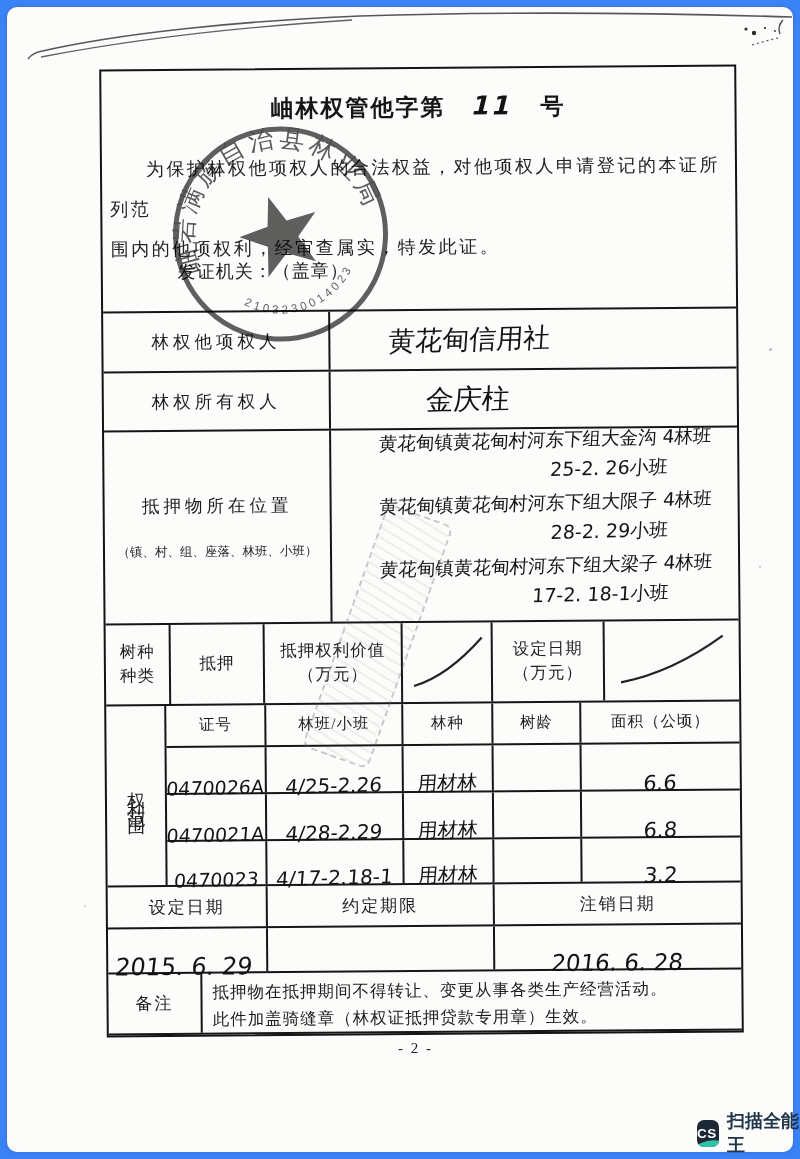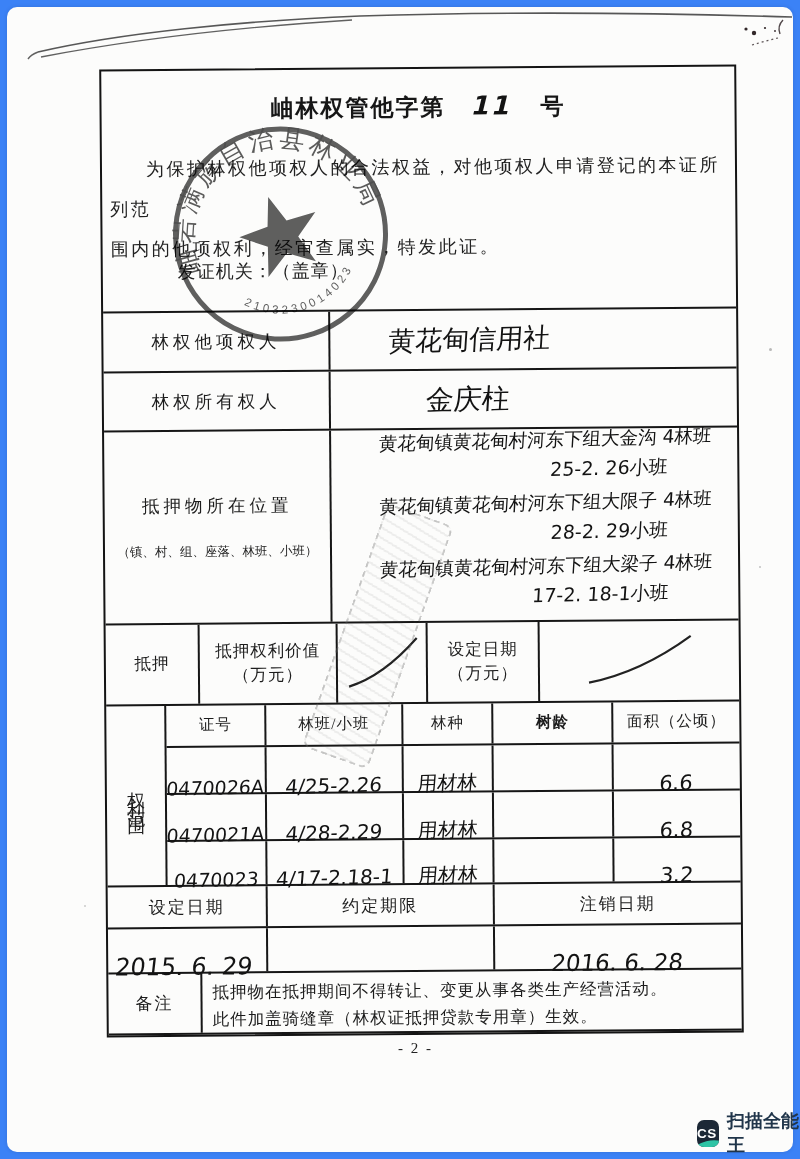--- a/index.html
+++ b/index.html
@@ -56,21 +56,21 @@
   
   .rights-side { width:60px; }
   .v-label { writing-mode:vertical-rl; text-orientation:upright; font-size:18px; letter-spacing:9px; color:#1d1d1d; }
   .rights-main { flex:1; display:flex; flex-direction:column; }
   .r-head { height:42px; display:flex; border-bottom:2px solid #161616; font-size:15.5px; letter-spacing:1px; }
   .r-row { height:47px; display:flex; border-bottom:2px solid #161616; }
   .r-row:last-child { border-bottom:none; flex:1; }
   .rc { border-right:2px solid #161616; display:flex; align-items:center; justify-content:center; }
   .rc:last-child { border-right:none; }
   .rc.w-cert { width:100px; } .rc.w-ban { width:137px; } .rc.w-type { width:90px; }
-  .rc.w-age { width:120px;font-weight:bold; } .rc.w-area { flex:1; }
+  .rc.w-age { width:88px; } .rc.w-area { flex:1; }
   .r-row .rc { align-items:flex-end; }
   .r-row .hw { transform:skewX(-6deg) rotate(-1deg) translateY(6px); }
   
   .d1 { width:160px; } .d2 { width:227px; } .d3 { flex:1; }
   .date-val-row .cell { align-items:flex-end; }
   
   .rem-label { width:94px; font-size:17px; letter-spacing:2px;font-family:Liberation Serif, serif; }
   .rem-text { flex:1; display:block; padding:5px 8px 0 10px; font-size:16.5px; line-height:27px; letter-spacing:1px; color:#1b1b1b; }
   
   .faded-stamp {
@@ -173,20 +173,24 @@
           <div class="loc-sub"><span class="hw">28-2. 29小班</span></div>
         </div>
         <div class="loc-entry" style="margin-top:6px">
           <div class="loc-line"><span class="hw">黄花甸镇黄花甸村河东下组大梁子 4林班</span></div>
           <div class="loc-sub"><span class="hw">17-2. 18-1小班</span></div>
         </div>
       </div>
     </div>
 
     <div class="row" style="height:81px">
+      <div class="cell sp-cell" style="width:65px">
+        <div>树种</div>
+        <div>种类</div>
+      </div>
       <div class="cell sp-cell" style="width:94px">
         <div>抵押</div>
       </div>
       <div class="cell sp-cell" style="width:138px">
         <div>抵押权利价值</div>
         <div>（万元）</div>
       </div>
       <div class="cell slash" style="width:90px">
         <svg width="82" height="64">
           <path d="M8,56 Q42,46 76,8" stroke="#222" stroke-width="2.2" fill="none"></path>

